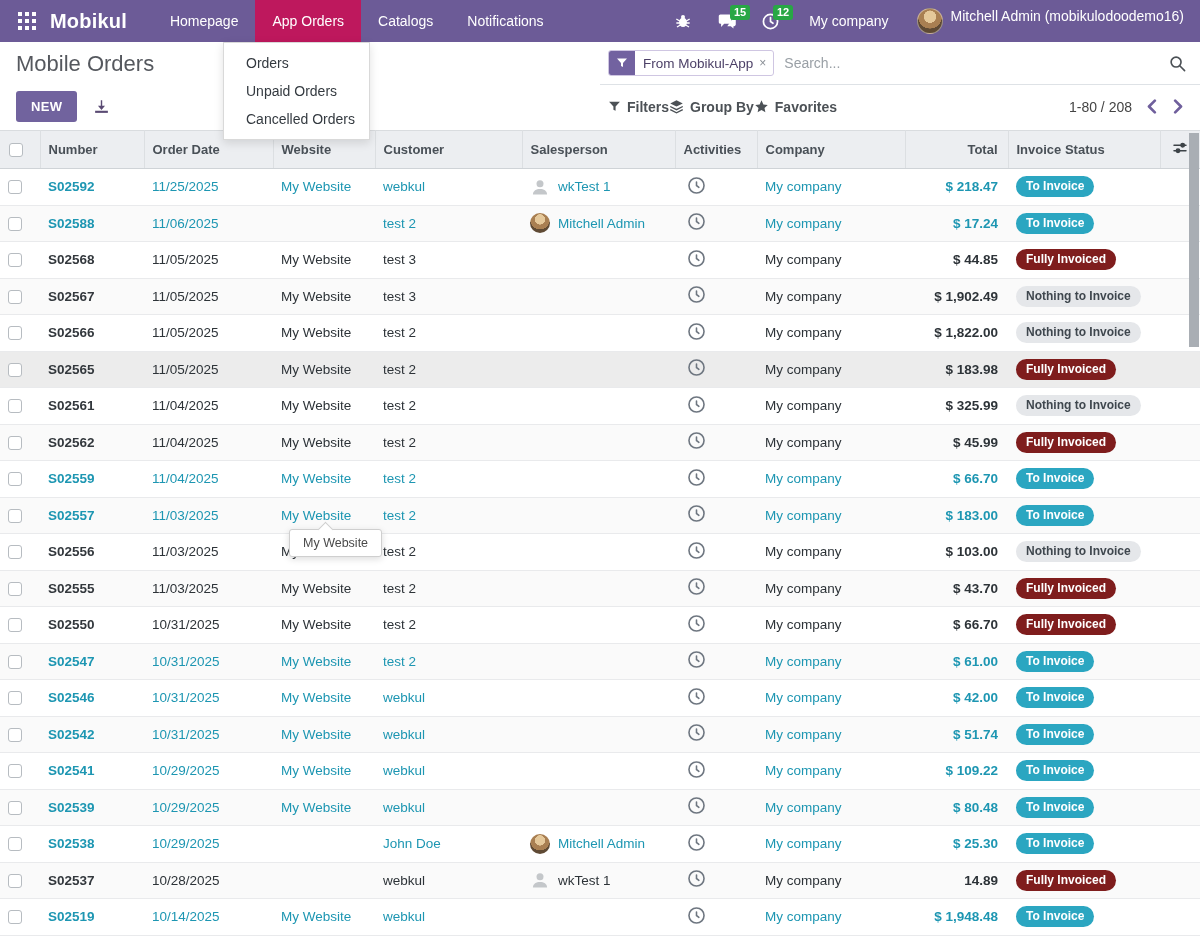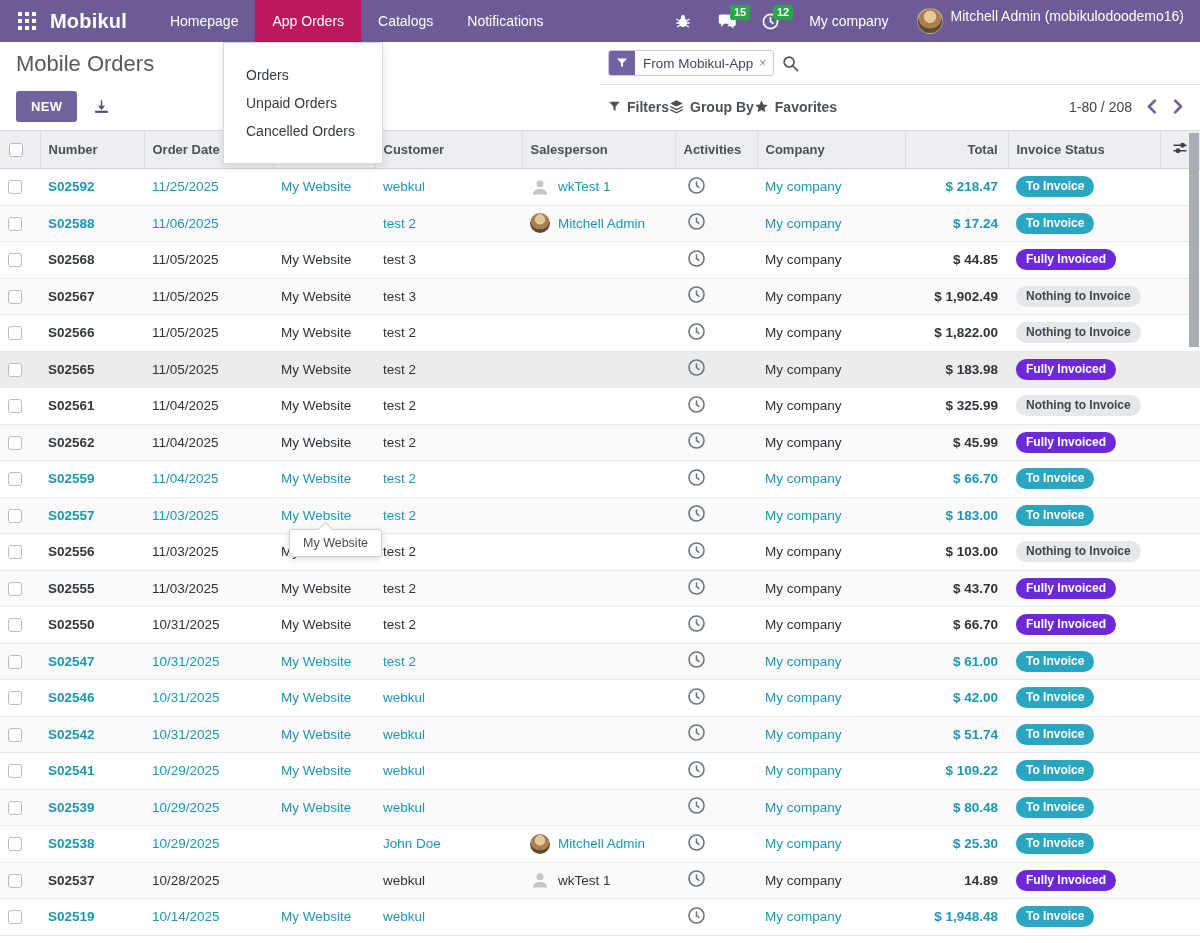--- a/index.html
+++ b/index.html
@@ -17,22 +17,22 @@
   .nav-right { margin-left:auto; display:flex; align-items:center; }
   .nav-icon-wrap { position:relative; margin-left:26px; cursor:pointer; display:flex; align-items:center; }
   .count-badge { position:absolute; top:-8px; right:-14px; background:#28a745; color:#fff;
     font-size:11px; font-weight:700; line-height:15px; padding:0 4px; border-radius:3px; }
   .nav-company { margin-left:30px; font-size:14px; cursor:pointer; }
   .nav-user { display:flex; align-items:flex-start; margin-left:12px; cursor:pointer; font-size:14px;padding-left:16px; }
   .avatar-lg { width:26px; height:26px; border-radius:50%; margin-right:8px; border:1px solid rgba(255,255,255,.4);
     background: radial-gradient(circle at 50% 32%, #e5c89a 0 30%, #a97f52 31% 58%, #5f4a34 59% 100%); }
 
   
-  .dropdown { position:absolute; left:223px; top:42px; width:160px; background:#fff;
-    border:1px solid #d9d9d9; box-shadow:0 3px 9px rgba(0,0,0,.12); z-index:40; padding:18px 0; }
+  .dropdown { position:absolute; left:223px; top:42px; width:147px; background:#fff;
+    border:1px solid #d9d9d9; box-shadow:0 3px 9px rgba(0,0,0,.12); z-index:40; padding:6px 0; }
   .dropdown-item { padding:6px 10px 6px 22px; font-size:14px; color:#343a40; cursor:pointer; }
 
   
   .cp-row1 { height:43px; display:flex; align-items:center; }
   .page-title { font-size:22px; color:#55585e; padding-left:16px; font-weight:400; }
   .searchbar { margin-left:auto; width:600px; height:43px; display:flex; align-items:center;
     border-bottom:1px solid #dee2e6; padding:0 14px 0 8px; }
   .facet { display:flex; align-items:center; border:1px solid #cfc6e2; border-radius:3px; overflow:hidden; height:26px; }
   .facet-icon { width:26px; height:26px; background:#7262a0; display:flex; align-items:center; justify-content:center; }
   .facet-label { font-size:13.5px; color:#4b3f66; padding:0 4px 0 8px; white-space:nowrap; }
@@ -66,21 +66,21 @@
   td.c-total { font-weight:600;margin-top:28px; }
   tr.decorated td, tr.decorated td.c-number, tr.decorated td.c-total { color:#1d96b2; }
   .cb { appearance:none; -webkit-appearance:none; width:14px; height:14px; border:1px solid #b7bcc1;
     border-radius:3px; background:#fff; cursor:pointer; vertical-align:middle; }
   th .cb { margin-left:1px; }
   .sp-cell { display:flex; align-items:center; height:35.5px; gap:8px; }
   .avatar-sm { width:20px; height:20px; border-radius:50%; flex:0 0 20px;
     background: radial-gradient(circle at 50% 32%, #e5c89a 0 30%, #a97f52 31% 58%, #5f4a34 59% 100%); }
   .badge { display:inline-block; font-size:12px; font-weight:700; border-radius:11px; padding:3px 10px 4px; line-height:14px; }
   .b-info { background:#2ba6c1; color:#fff; }
-  .b-success { background:#6d28d9; color:#fff; }
+  .b-success { background:#7f1d1d; color:#fff; }
   .b-muted { background:#e5e7ea; color:#3f474e; font-weight:600; }
   .clock-cell { padding-left:12px !important; }
 
   
   .tooltip { position:absolute; left:289px; top:399px; background:#fff; border:1px solid #cfcfcf; border-radius:3px;
     box-shadow:0 2px 7px rgba(0,0,0,.14); padding:6px 13px; font-size:12.5px; color:#4a4a4a; z-index:25; }
   .tooltip:before { content:""; position:absolute; top:-6px; left:30px; width:10px; height:10px; background:#fff;
     border-left:1px solid #cfcfcf; border-top:1px solid #cfcfcf; transform:rotate(45deg); }
 
   
@@ -155,20 +155,21 @@
   <div class="searchbar">
     <span class="facet">
       <span class="facet-icon">
         <svg width="12" height="12" viewBox="0 0 24 24" fill="#fff">
             <path d="M2 3h20l-8 9v8l-4-2v-6L2 3z"></path>
           </svg>
       </span>
       <span class="facet-label">From Mobikul-App</span>
       <span class="facet-remove">×</span>
     </span>
+    <input class="search-input" placeholder="Search..." style="">
     <span class="search-glass">
       <svg width="17" height="17" viewBox="0 0 24 24" fill="none" stroke="#4c5156" stroke-width="2.3">
           <circle cx="10" cy="10" r="7"></circle>
           <path d="M15.5 15.5L22 22" stroke-linecap="round"></path>
         </svg>
     </span>
   </div>
 </div>
 
 <div class="cp-row2" style="position:relative;">

